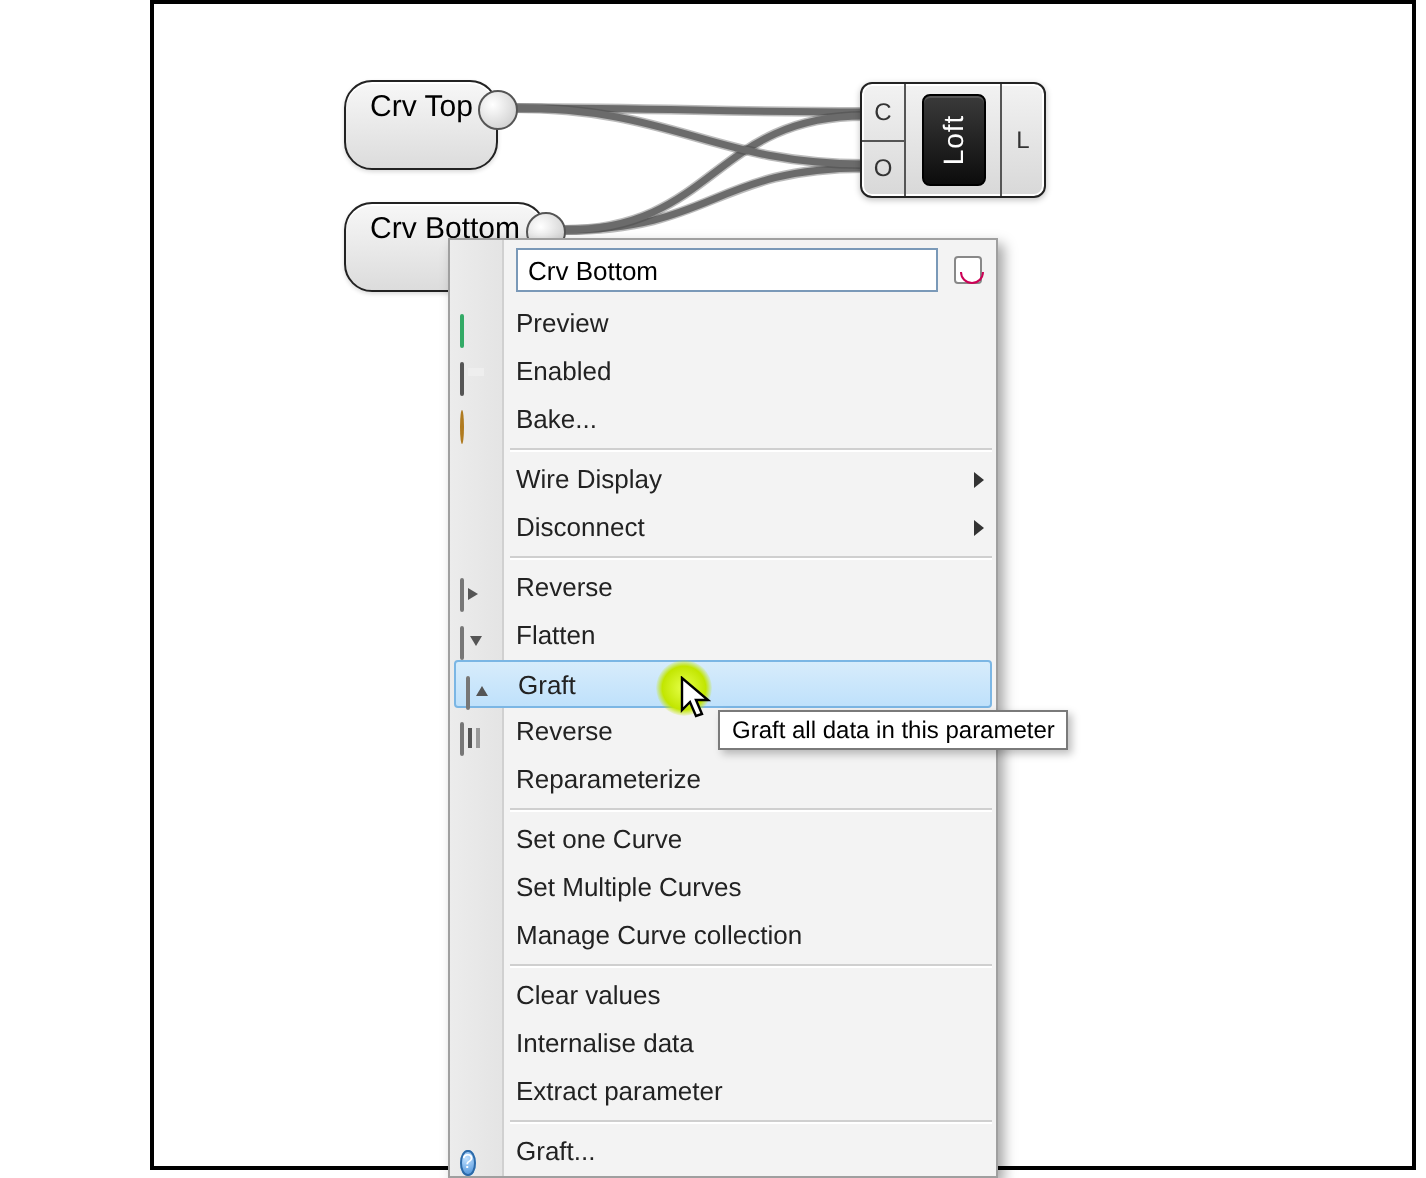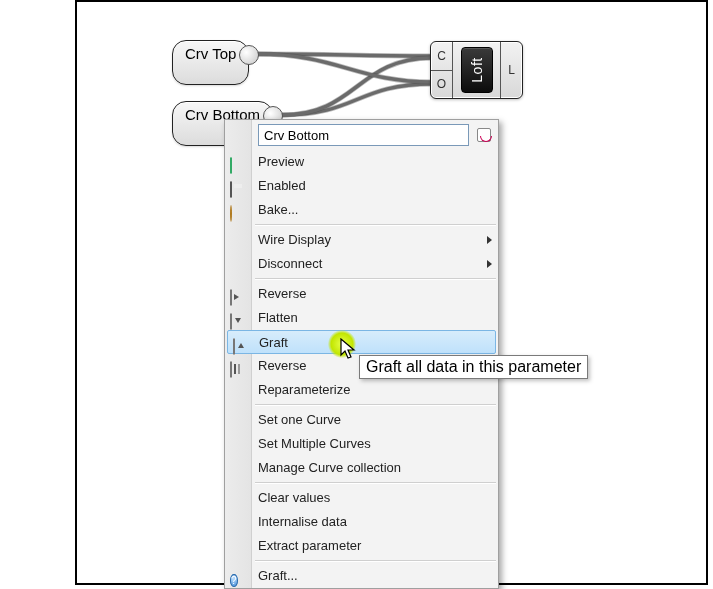--- a/index.html
+++ b/index.html
@@ -99,21 +99,21 @@
     border-top:4px solid transparent; border-bottom:4px solid transparent; border-left:5px solid #333;
   }
   .menu li.highlight {
     background: linear-gradient(#d7ecfb,#bfe1fb);
     border:1px solid #7bb6e4; border-radius:2px;
     margin:0 2px 0 2px; padding-left:31px; height:24px;
   }
 
   
   .tooltip {
-    position:absolute; font-size:16px; background:#ffffff;
+    position:absolute; font-size:12px; background:#ffffff;
     border:1px solid #7a7a7a; padding:2px 6px; box-shadow:2px 2px 4px rgba(0,0,0,.25);
     white-space:nowrap;
   }
 
   
   .cursor-glow {
     position:absolute; width:28px; height:28px; border-radius:50%;
     background: radial-gradient(circle,#e6ff4a 0%,#c2e600 55%,rgba(194,230,0,0) 72%);
     pointer-events:none;
   }

